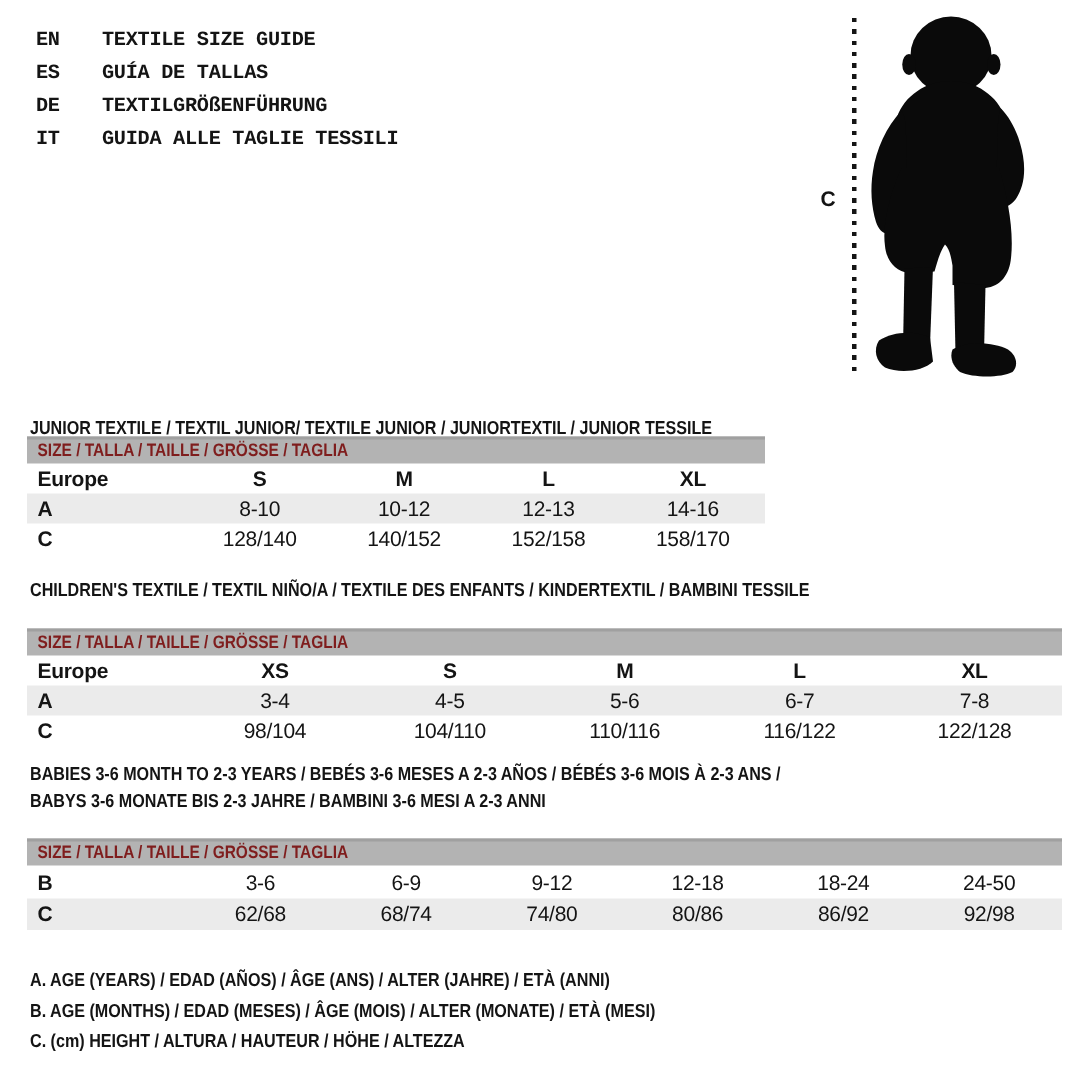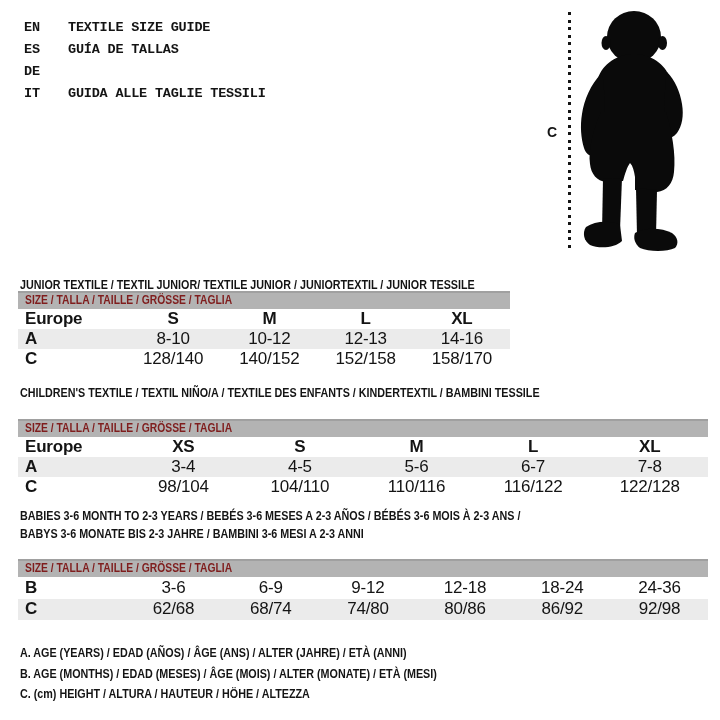--- a/index.html
+++ b/index.html
@@ -21,21 +21,21 @@
   
   .sec-title{position:absolute;left:20px;font-size:12.5px;font-weight:700;line-height:18px;white-space:nowrap;}
   .cond{display:inline-block;transform:scaleX(0.86);transform-origin:0 50%;white-space:nowrap;}
   .tline{display:block;transform:scaleX(0.86);transform-origin:0 50%;}
   
   .size-table{position:absolute;left:18px;}
   .t-head{
     box-sizing:border-box;height:18px;background:#b3b3b3;border-top:2px solid #a0a0a0;
     padding-left:7px;font-size:12px;font-weight:700;line-height:15px;color:#7f1d1d;
   }
-  .t-row{display:flex;height:20px;align-items:center;font-size:17px;}
+  .t-row{display:flex;height:20px;align-items:center;font-size:14px;}
   .t-row.tall{height:21.5px;}
   .t-row.shaded{background:#ebebeb;}
   .t-row.hdr-row{font-weight:700;}
   .row-label{width:100px;padding-left:7px;font-weight:700;letter-spacing:-0.2px;}
   .cell{flex:1;text-align:center;letter-spacing:-0.2px;}
   
   .footnotes{position:absolute;left:20px;top:643px;}
   .foot-line{height:20.5px;font-size:12.5px;font-weight:700;line-height:20.5px;white-space:nowrap;}
 </style>
 </head>
@@ -47,20 +47,21 @@
     <div class="lang-row">
       <span class="lang-code">EN</span>
       <span class="lang-label">TEXTILE SIZE GUIDE</span>
     </div>
     <div class="lang-row">
       <span class="lang-code">ES</span>
       <span class="lang-label">GUÍA DE TALLAS</span>
     </div>
     <div class="lang-row">
       <span class="lang-code">DE</span>
+      <span class="lang-label">TEXTILGRÖßENFÜHRUNG</span>
     </div>
     <div class="lang-row">
       <span class="lang-code">IT</span>
       <span class="lang-label">GUIDA ALLE TAGLIE TESSILI</span>
     </div>
   </div>
 
   <span class="measure-label">C</span>
   <div class="measure-line"></div>
   <svg class="figure-svg" width="114" height="246" viewBox="0 0 114 246">
@@ -150,21 +151,21 @@
     <div class="t-head">
       <span class="cond">SIZE / TALLA / TAILLE / GRÖSSE / TAGLIA</span>
     </div>
     <div class="t-row tall">
       <span class="row-label">B</span>
       <span class="cell">3-6</span>
       <span class="cell">6-9</span>
       <span class="cell">9-12</span>
       <span class="cell">12-18</span>
       <span class="cell">18-24</span>
-      <span class="cell">24-36</span>
+      <span class="cell">24-50</span>
     </div>
     <div class="t-row tall shaded">
       <span class="row-label">C</span>
       <span class="cell">62/68</span>
       <span class="cell">68/74</span>
       <span class="cell">74/80</span>
       <span class="cell">80/86</span>
       <span class="cell">86/92</span>
       <span class="cell">92/98</span>
     </div>

